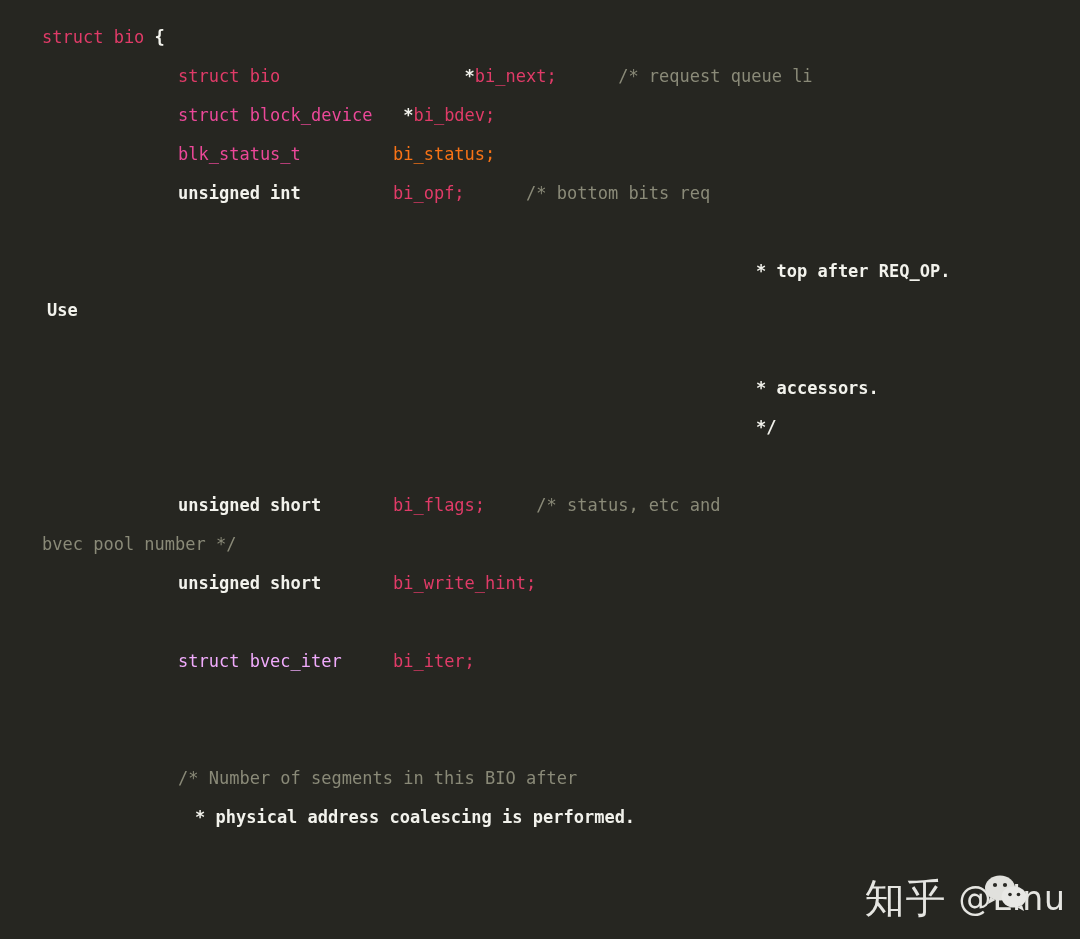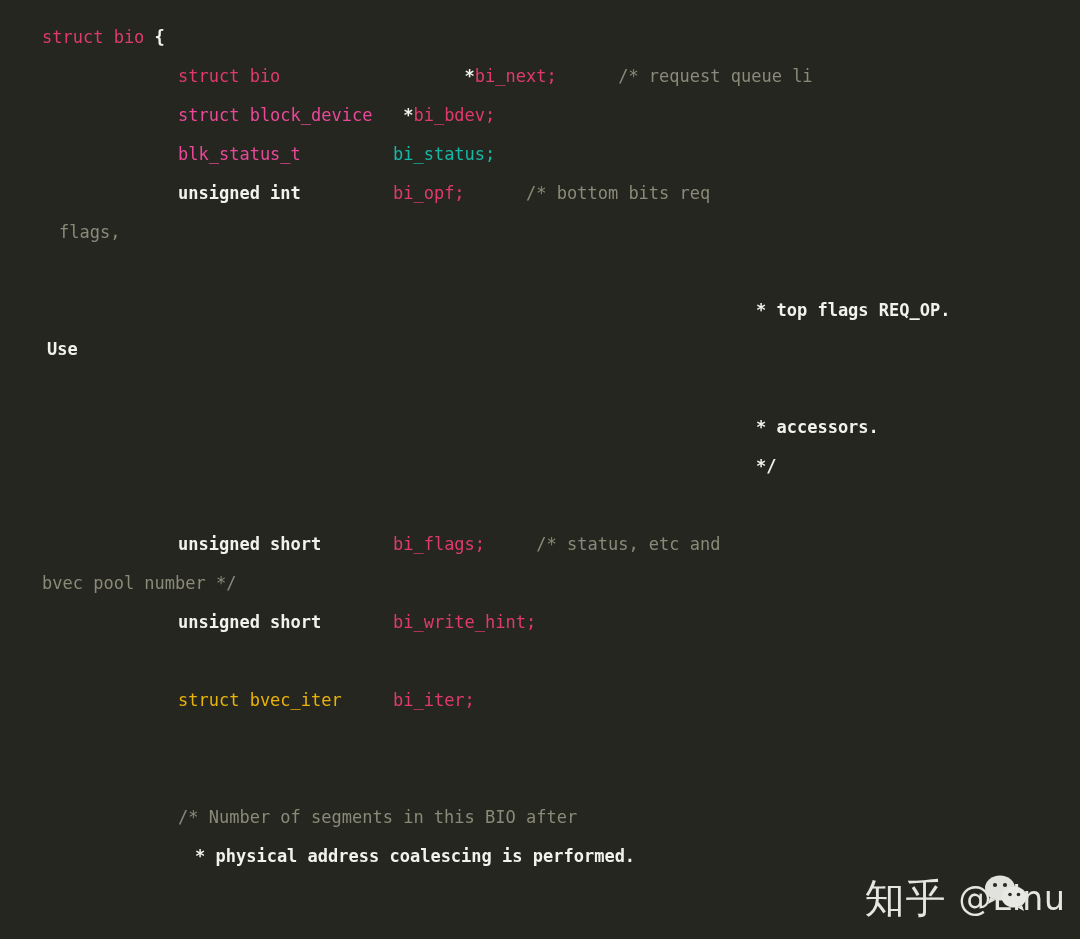--- a/index.html
+++ b/index.html
@@ -96,35 +96,34 @@
 </style>
 </head>
 <body style="background: rgb(38, 38, 33);">
 
 <div id="screen" style="background: rgb(38, 38, 33);">
 
   <div id="code">
       <div class="line" id="line-1"><span class="tok t-type" style="color: rgb(224, 59, 104);">struct bio </span><span class="tok t-punct" style="color: rgb(242, 242, 236);">{</span></div>
       <div class="line" id="line-2" style="padding-left: 178px;"><span class="tok t-type" style="color: rgb(224, 59, 104);">struct bio</span><span class="tok t-plain" style="color: rgb(242, 242, 236);">                  *</span><span class="tok t-field" style="color: rgb(224, 59, 104);">bi_next;</span><span class="tok t-plain" style="color: rgb(242, 242, 236);">      </span><span class="tok t-comment" style="color: rgb(138, 138, 120);">/* request queue li</span></div>
       <div class="line" id="line-4" style="padding-left: 178px;"><span class="tok t-type" style="color: #ec4899;">struct block_device</span><span class="tok t-plain" style="color: rgb(242, 242, 236);">   *</span><span class="tok t-field" style="color: rgb(224, 59, 104);">bi_bdev;</span></div>
-      <div class="line" id="line-5" style="padding-left: 178px;"><span class="tok t-type" style="color: #ec4899;">blk_status_t</span><span class="tok t-plain" style="color: rgb(242, 242, 236);">         </span><span class="tok t-field" style="color: #14b8a6; margin-top: 40px;">bi_status;</span></div>
+      <div class="line" id="line-5" style="padding-left: 178px;"><span class="tok t-type" style="color: #ec4899;">blk_status_t</span><span class="tok t-plain" style="color: rgb(242, 242, 236);">         </span><span class="tok t-field" style="color: #f97316; margin-top: 40px;">bi_status;</span></div>
       <div class="line" id="line-6" style="padding-left: 178px;"><span class="tok t-plain" style="color: rgb(242, 242, 236);">unsigned int</span><span class="tok t-plain" style="color: rgb(242, 242, 236);">         </span><span class="tok t-field" style="color: rgb(224, 59, 104);">bi_opf;</span><span class="tok t-plain" style="color: rgb(242, 242, 236);">      </span><span class="tok t-comment" style="color: rgb(138, 138, 120);">/* bottom bits req</span></div>
-      <div class="line" id="line-7" style="padding-left: 59px;"><span class="tok t-comment" style="color: rgb(138, 138, 120);">flags,</span></div>
       <div class="line" id="line-8">&nbsp;</div>
-      <div class="line" id="line-9" style="padding-left: 756px;"><span class="tok t-contin" style="color: rgb(242, 242, 236);">* top flags REQ_OP.</span></div>
+      <div class="line" id="line-9" style="padding-left: 756px;"><span class="tok t-contin" style="color: rgb(242, 242, 236);">* top after REQ_OP.</span></div>
       <div class="line" id="line-10" style="padding-left: 47px;"><span class="tok t-contin" style="color: rgb(242, 242, 236);">Use</span></div>
       <div class="line" id="line-11">&nbsp;</div>
       <div class="line" id="line-12" style="padding-left: 756px;"><span class="tok t-contin" style="color: rgb(242, 242, 236);">* accessors.</span></div>
       <div class="line" id="line-13" style="padding-left: 756px;"><span class="tok t-contin" style="color: rgb(242, 242, 236);">*/</span></div>
       <div class="line" id="line-14">&nbsp;</div>
       <div class="line" id="line-15" style="padding-left: 178px;"><span class="tok t-plain" style="color: rgb(242, 242, 236);">unsigned short</span><span class="tok t-plain" style="color: rgb(242, 242, 236);">       </span><span class="tok t-field" style="color: rgb(224, 59, 104);">bi_flags;</span><span class="tok t-plain" style="color: rgb(242, 242, 236);">     </span><span class="tok t-comment" style="color: rgb(138, 138, 120);">/* status, etc and</span></div>
       <div class="line" id="line-16"><span class="tok t-comment" style="color: rgb(138, 138, 120);">bvec pool number */</span></div>
       <div class="line" id="line-18" style="padding-left: 178px;"><span class="tok t-plain" style="color: rgb(242, 242, 236);">unsigned short</span><span class="tok t-plain" style="color: rgb(242, 242, 236);">       </span><span class="tok t-field" style="color: rgb(224, 59, 104);">bi_write_hint;</span></div>
       <div class="line" id="line-19">&nbsp;</div>
-      <div class="line" id="line-20" style="padding-left: 178px;"><span class="tok t-type" style="color: #eab308;">struct bvec_iter</span><span class="tok t-plain" style="color: rgb(242, 242, 236);">     </span><span class="tok t-field" style="color: rgb(224, 59, 104);">bi_iter;</span></div>
+      <div class="line" id="line-20" style="padding-left: 178px;"><span class="tok t-type" style="color: #f0abfc;">struct bvec_iter</span><span class="tok t-plain" style="color: rgb(242, 242, 236);">     </span><span class="tok t-field" style="color: rgb(224, 59, 104);">bi_iter;</span></div>
       <div class="line" id="line-21">&nbsp;</div>
       <div class="line" id="line-22">&nbsp;</div>
       <div class="line" id="line-23" style="padding-left: 178px;"><span class="tok t-comment" style="color: rgb(138, 138, 120);">/* Number of segments in this BIO after</span></div>
       <div class="line" id="line-24" style="padding-left: 195px;"><span class="tok t-contin" style="color: rgb(242, 242, 236);">* physical address coalescing is performed.</span></div>
     </div>
 
   <div id="watermark">
     <div class="wm-layer">
       <span class="wm-zhihu">知乎</span>
       <span class="wm-handle">@Linu</span>

